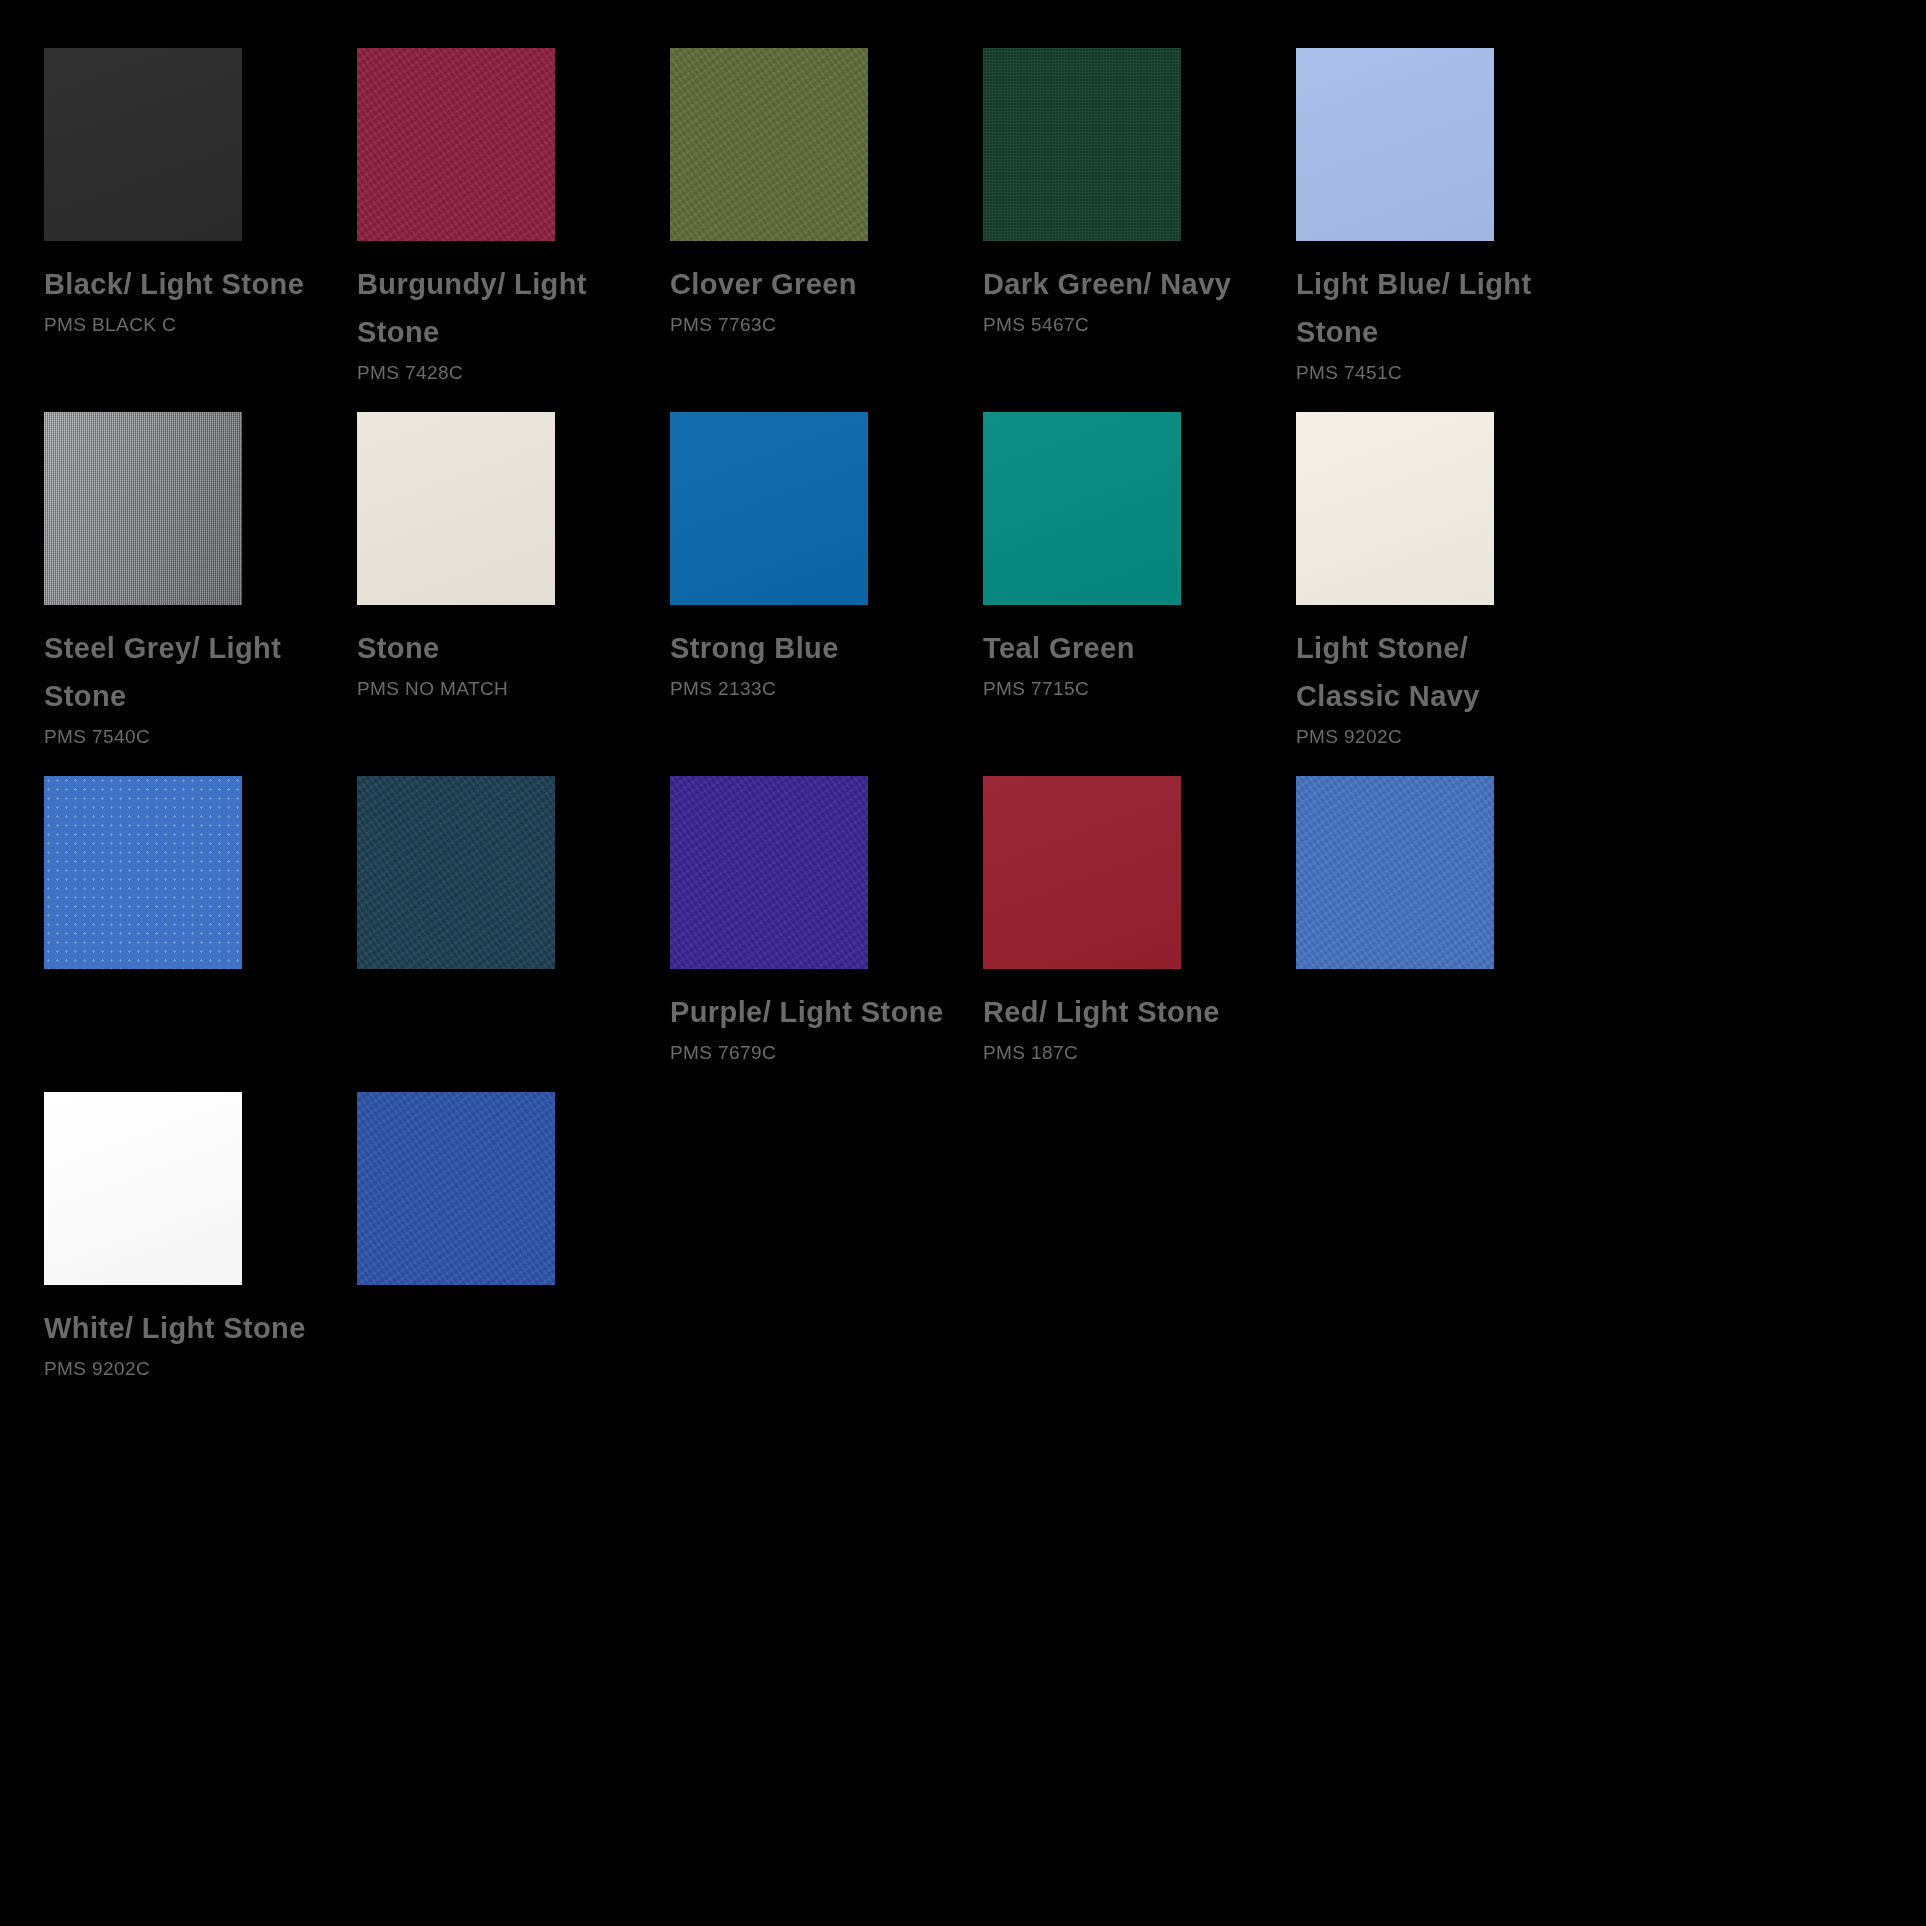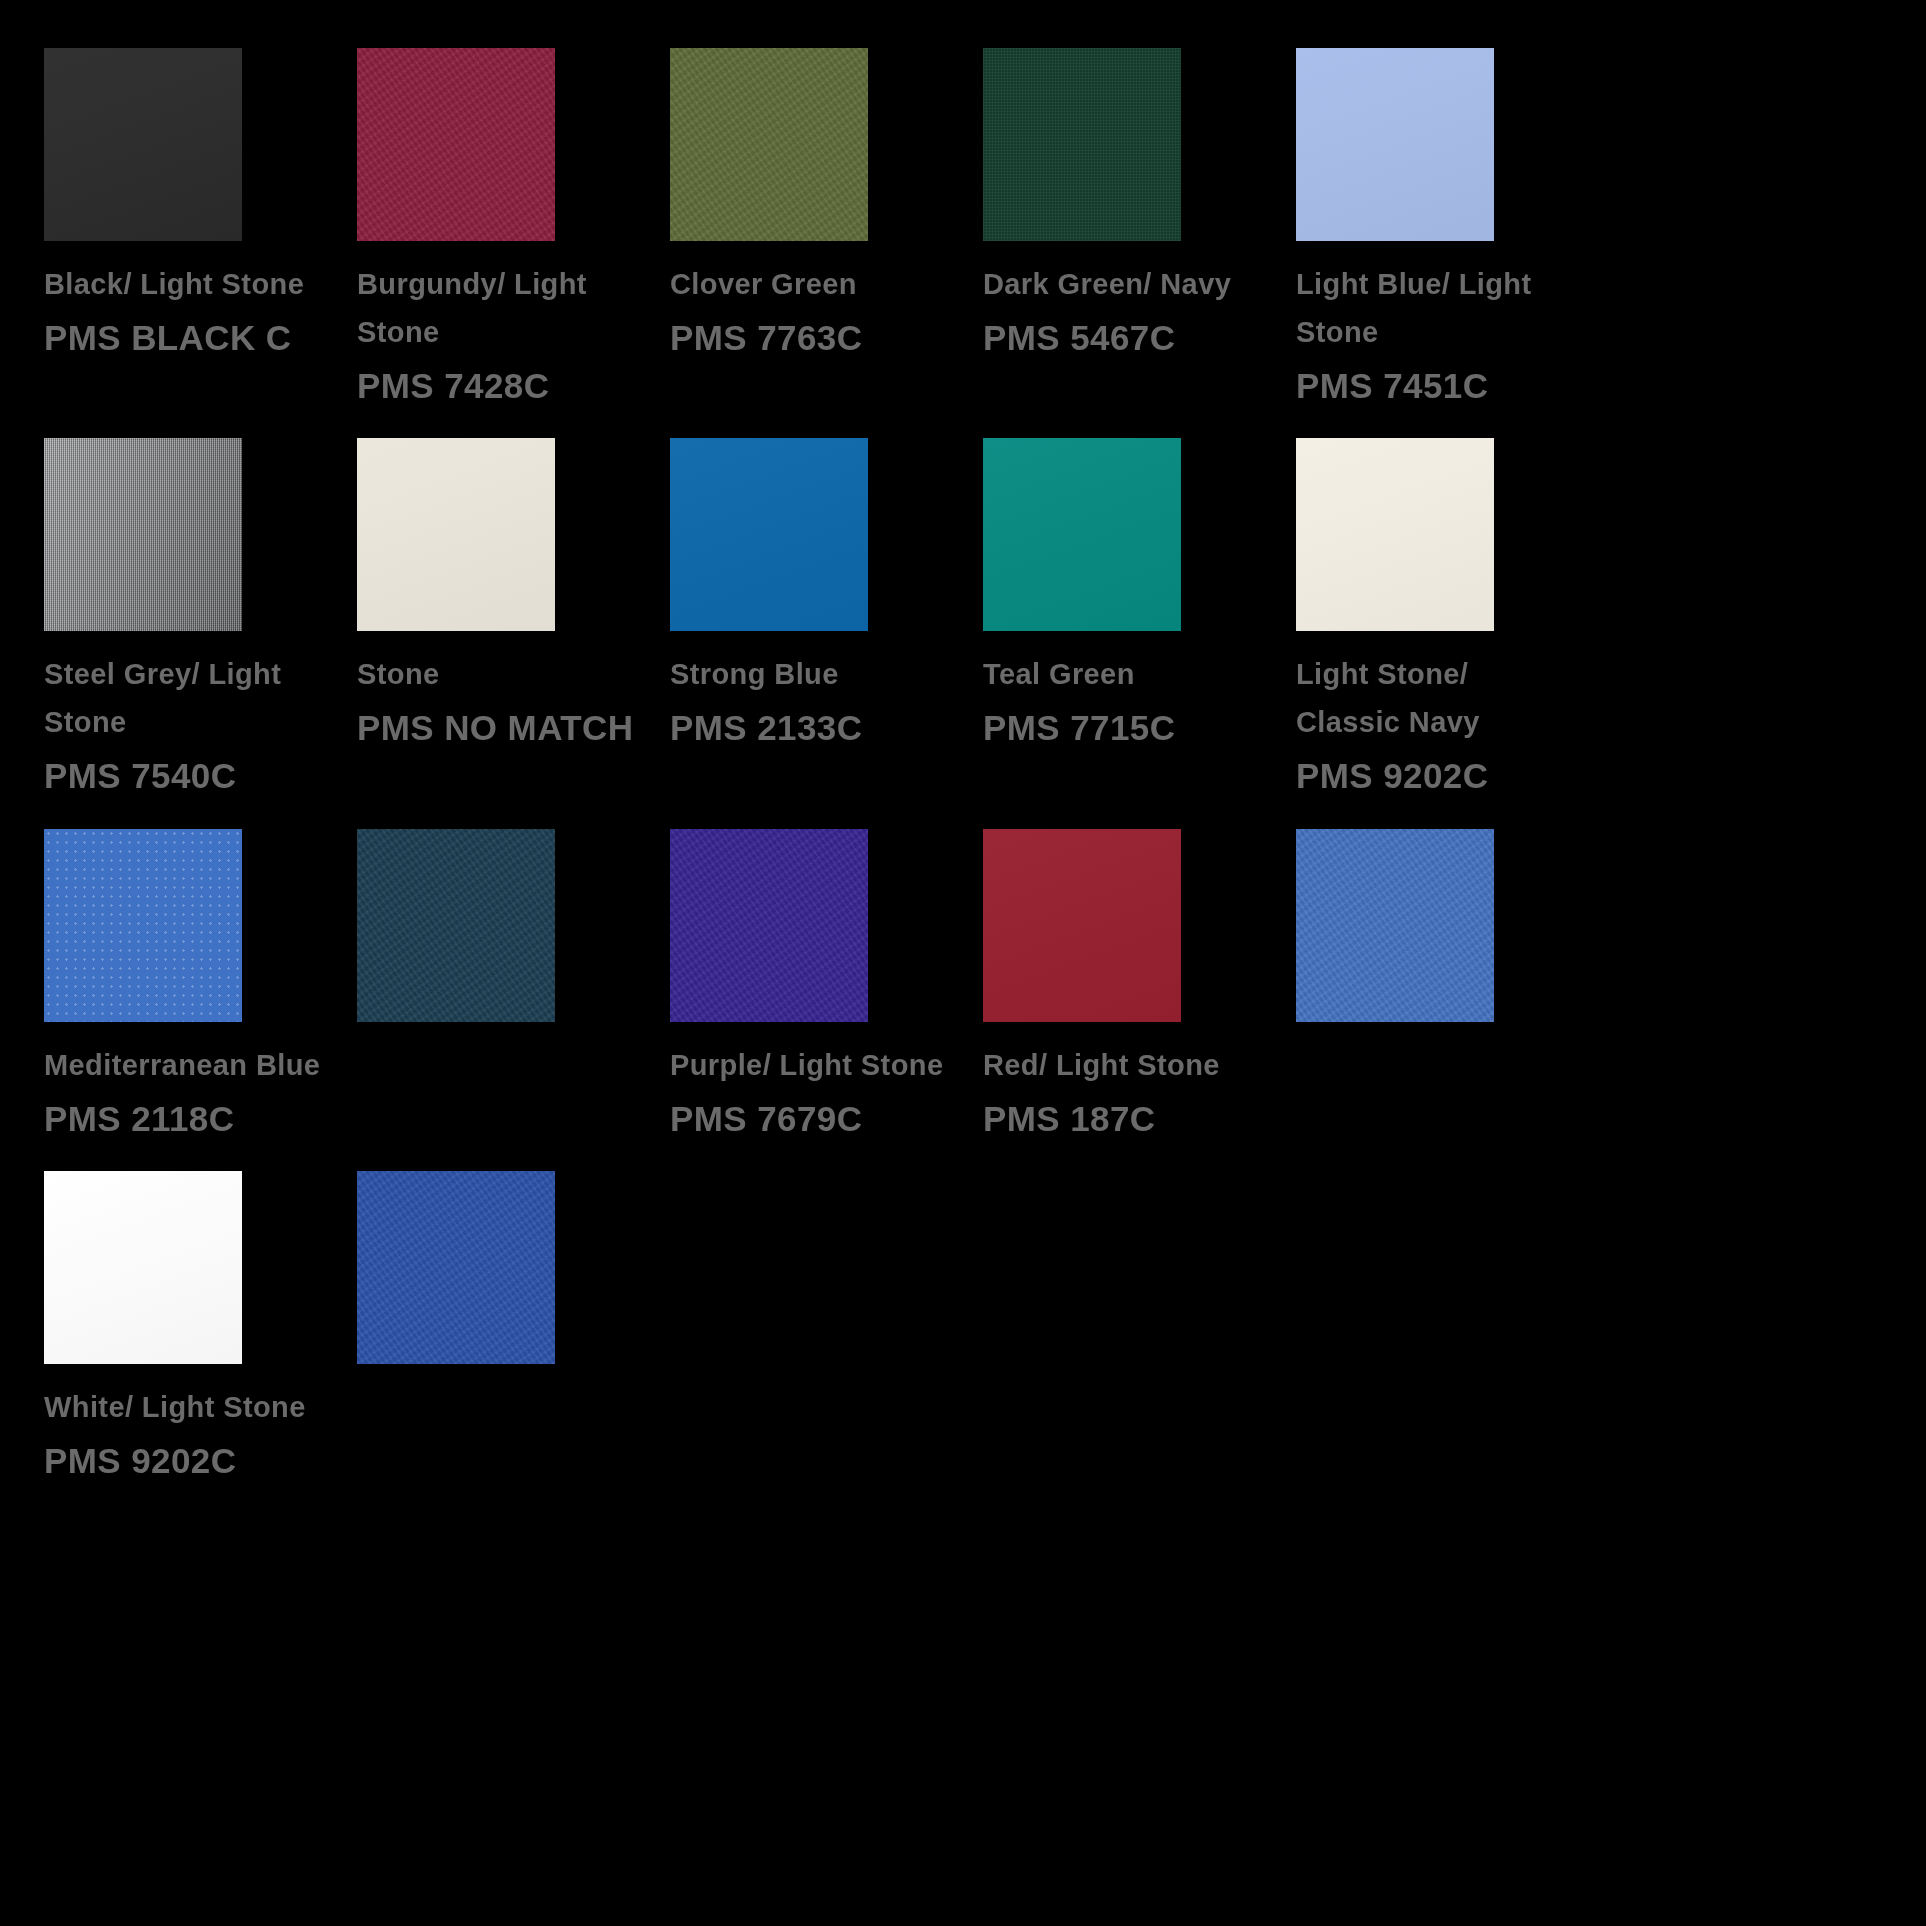--- a/index.html
+++ b/index.html
@@ -75,22 +75,22 @@
     color: #6b6b6b;
     font-size: 29px;
     font-weight: bold;
     line-height: 1.65;
     letter-spacing: 0.4px;
     width: 297px;
     white-space: pre-line;
   }
   .swatch-pms {
     color: #6b6b6b;
-    font-size: 35px;
-    font-weight: bold;
+    font-size: 19px;
+    font-weight: normal;
     line-height: 1.65;
     letter-spacing: 0.4px;
   }
 </style>
 </head>
 <body style="background: rgb(0, 0, 0);">
 
 <div id="palette-grid">
     <div class="swatch-cell">
       <div class="swatch-chip tex-plain" style="background-color: rgb(43, 43, 43);"></div>
@@ -131,21 +131,20 @@
       <div class="swatch-chip tex-plain" style="background-color: rgb(6, 138, 129);"></div>
       <div class="swatch-label">Teal Green<div class="swatch-pms">PMS 7715C</div></div>
     </div>
     <div class="swatch-cell">
       <div class="swatch-chip tex-plain" style="background-color: rgb(243, 239, 228);"></div>
       <div class="swatch-label">Light Stone/
 Classic Navy<div class="swatch-pms">PMS 9202C</div></div>
     </div>
     <div class="swatch-cell">
       <div class="swatch-chip tex-dots" style="background-color: rgb(63, 114, 196);"></div>
-      <div class="swatch-label">Mediterranean Blue<div class="swatch-pms">PMS 2118C</div></div>
     </div>
     <div class="swatch-cell">
       <div class="swatch-chip tex-mottle" style="background-color: rgb(29, 64, 84);"></div>
     </div>
     <div class="swatch-cell">
       <div class="swatch-chip tex-mottle" style="background-color: rgb(59, 38, 148);"></div>
       <div class="swatch-label">Purple/ Light Stone<div class="swatch-pms">PMS 7679C</div></div>
     </div>
     <div class="swatch-cell">
       <div class="swatch-chip tex-plain" style="background-color: rgb(151, 32, 47);"></div>

